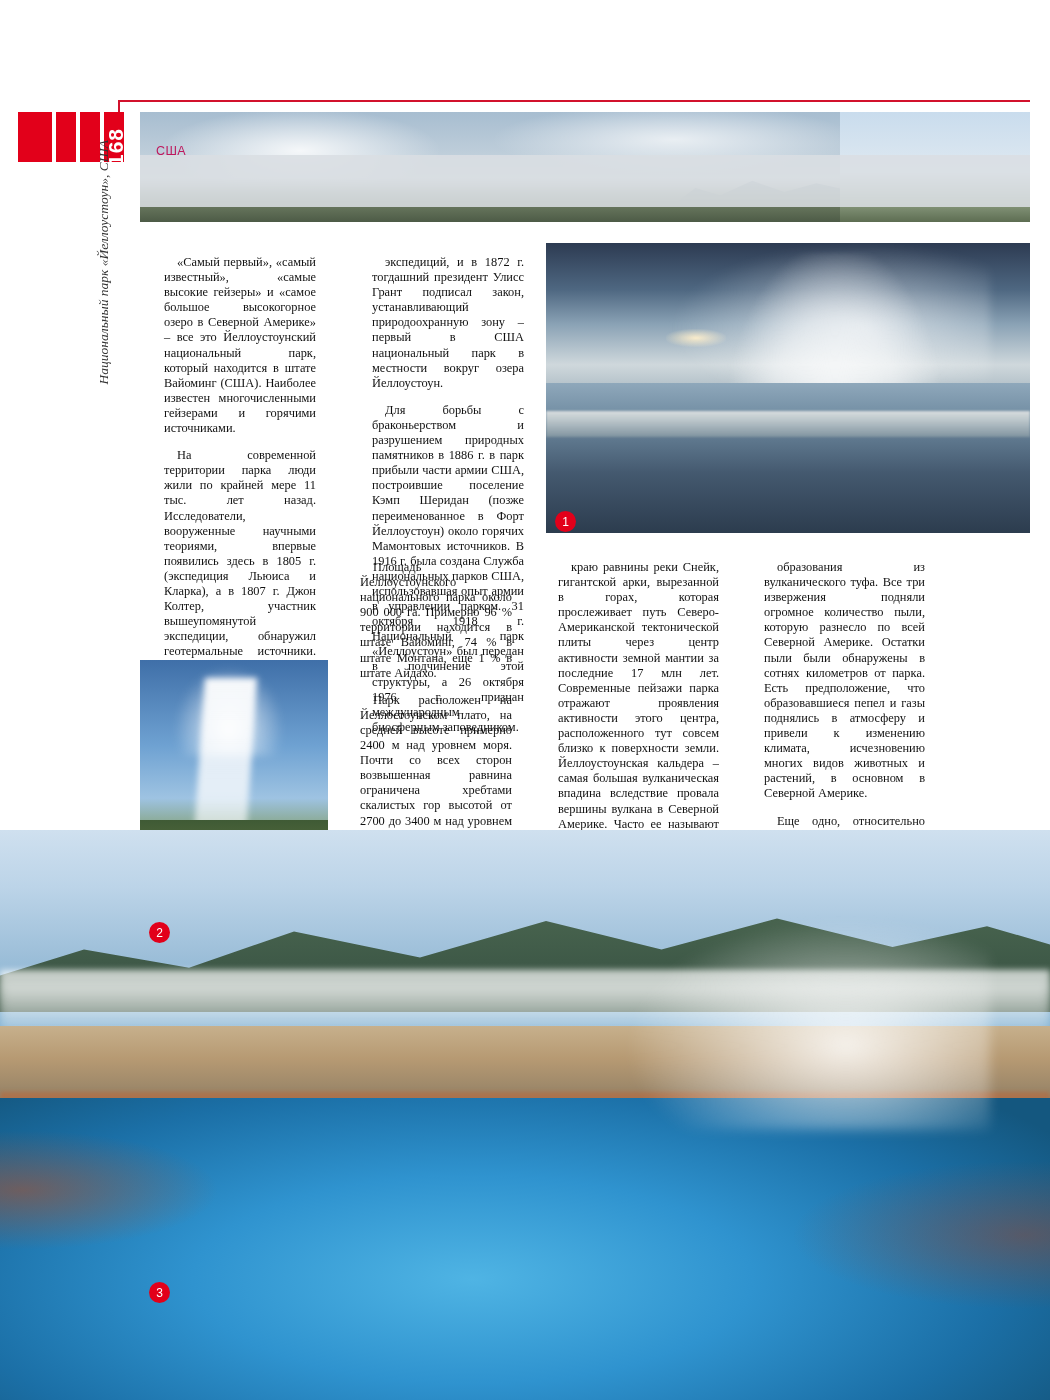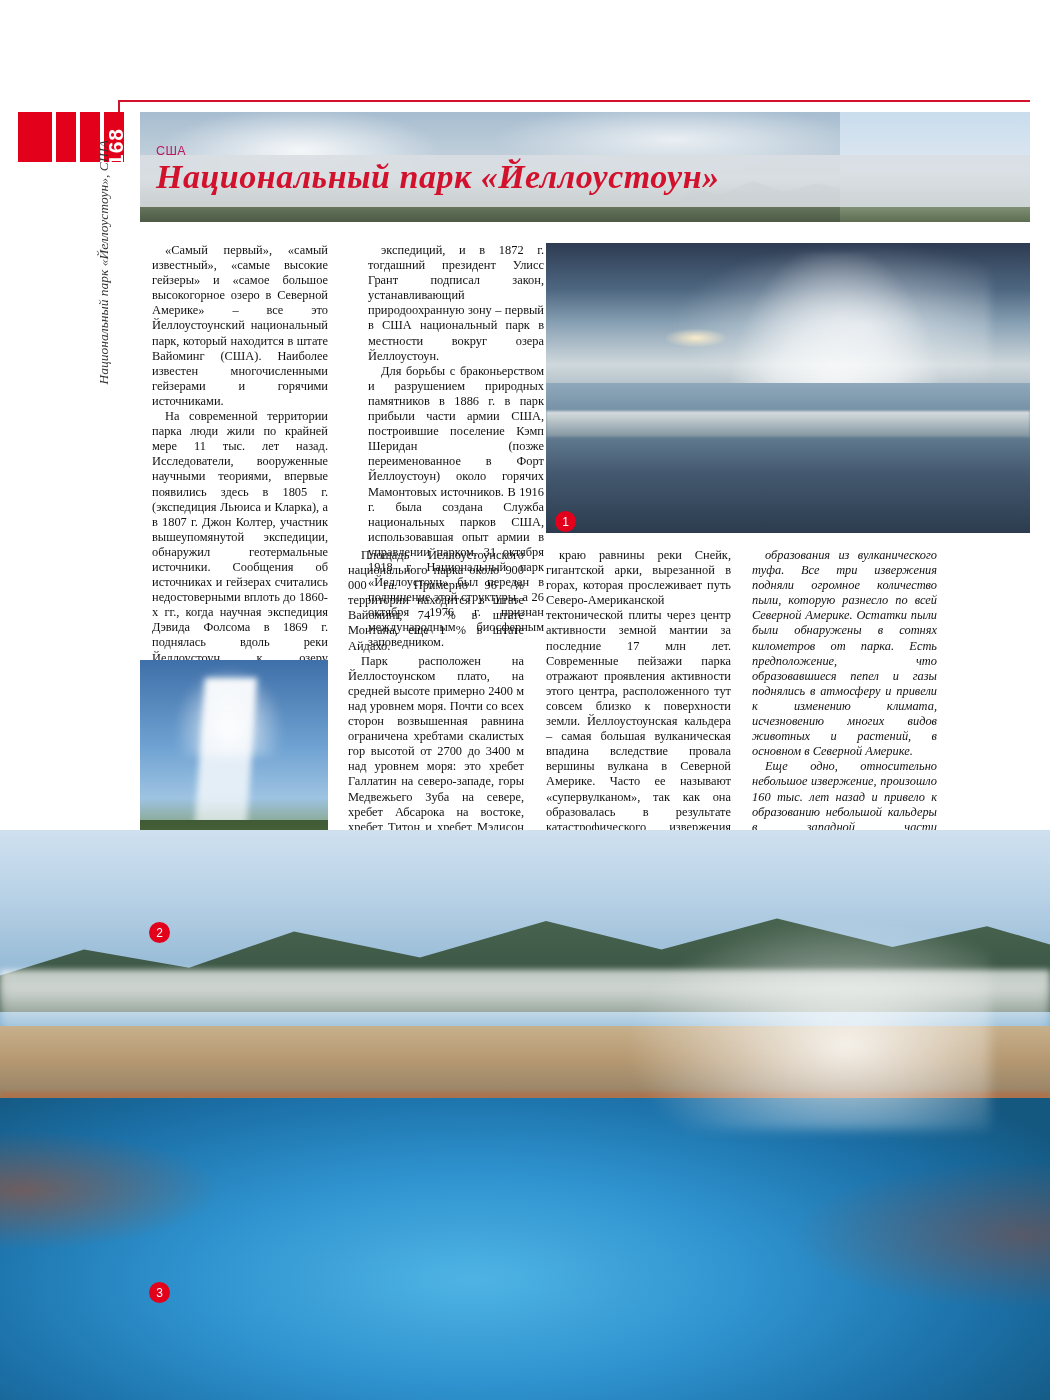--- a/index.html
+++ b/index.html
@@ -151,27 +151,27 @@
 
   
   .col {
     position: absolute;
     font-size: 12.4px;
     line-height: 15.1px;
     text-align: justify;
     color: #111;
     hyphens: auto;
   }
-  .col p { margin: 0; text-indent: 13px; }
+  .col p { margin: 12px; text-indent: 13px; }
   .col p.first { text-indent: 13px; }
 
   #col1 { left: 152px; top: 243px; width: 176px; }
-  #col2 { left: 368px; top: 243px; width: 176px; }
+  #col2 { left: 360px; top: 243px; width: 176px; }
   #col3a { left: 546px; top: 548px; width: 185px; }
-  #col3b { left: 752px; top: 548px; width: 185px; font-style: italic; }
+  #col3b { left: 752px; top: 548px; width: 185px; }
   #col2b { left: 348px; top: 548px; width: 176px; }
 
   
   .photo { position: absolute; overflow: hidden; }
   .badge {
     position: absolute;
     width: 21px; height: 21px;
     border-radius: 50%;
     background: #e2001a;
     color: #fff;
@@ -304,21 +304,20 @@
 
   <div class="banner photo">
     <div class="sky"></div>
     <div class="mtns"></div>
     <div class="ridge"></div>
     <div class="right-photo"></div>
   </div>
 
   <div class="title-band"></div>
   <div class="kicker">США</div>
-  <div class="main-title">Национальный парк «Йеллоустоун»</div>
 
   <div class="col" id="col1">
     <p class="first">«Самый первый», «самый известный», «самые высокие гейзеры» и «самое большое высокогорное озеро в Северной Америке» – все это Йеллоустоунский национальный парк, который находится в штате Вайоминг (США). Наиболее известен многочисленными гейзерами и горячими источниками.</p>
     <p>На современной территории парка люди жили по крайней мере 11 тыс. лет назад. Исследователи, вооруженные научными теориями, впервые появились здесь в 1805 г. (экспедиция Льюиса и Кларка), а в 1807 г. Джон Колтер, участник вышеупомянутой экспедиции, обнаружил геотермальные источники. Сообщения об источниках и гейзерах считались недостоверными вплоть до 1860-х гг., когда научная экспедиция Дэвида Фолсома в 1869 г. поднялась вдоль реки Йеллоустоун к озеру Йеллоустоун. За этой последовали сразу несколько</p>
   </div>
 
   <div class="col" id="col2">
     <p class="first">экспедиций, и в 1872 г. тогдашний президент Улисс Грант подписал закон, устанавливающий природоохранную зону – первый в США национальный парк в местности вокруг озера Йеллоустоун.</p>
     <p>Для борьбы с браконьерством и разрушением природных памятников в 1886 г. в парк прибыли части армии США, построившие поселение Кэмп Шеридан (позже переименованное в Форт Йеллоустоун) около горячих Мамонтовых источников. В 1916 г. была создана Служба национальных парков США, использовавшая опыт армии в управлении парком. 31 октября 1918 г. Национальный парк «Йеллоустоун» был передан в подчинение этой структуры, а 26 октября 1976 г. признан международным биосферным заповедником.</p>
   </div>

